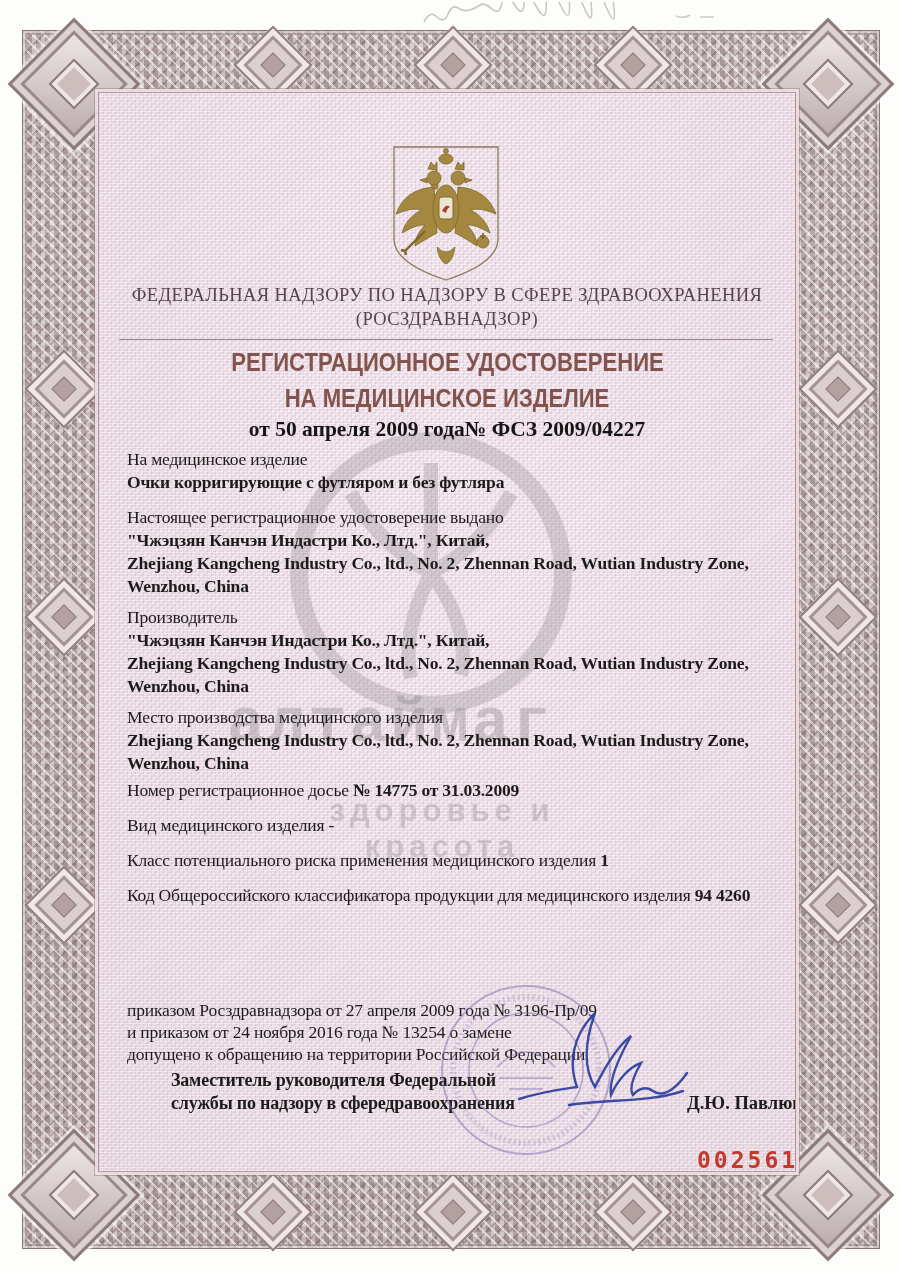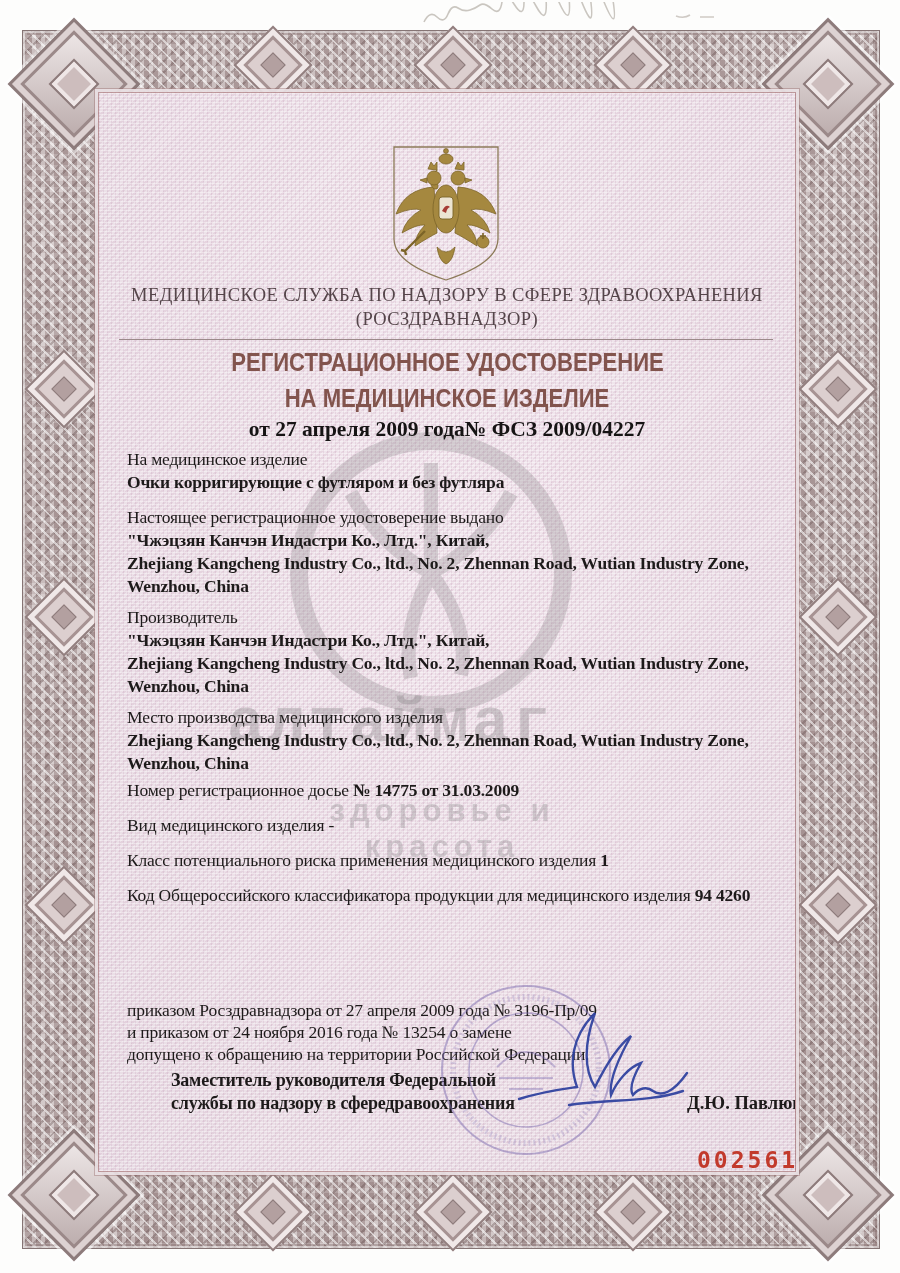--- a/index.html
+++ b/index.html
@@ -148,28 +148,28 @@
       <circle cx="61" cy="8" r="2.4"></circle>
       <path d="M52 104 Q61 114 70 104 Q68 118 61 121 Q54 118 52 104 Z"></path>
       <path d="M40 88 L20 108 M20 108 l-4 -1 m4 1 l1 4" fill="none" stroke-width="2.4"></path>
       <circle cx="98" cy="99" r="6"></circle>
       <path d="M98 90 v6 m-3 -3 h6" fill="none" stroke-width="1.6"></path>
     </g>
     <rect x="54" y="54" width="14" height="22" rx="3" fill="#ece4d2" stroke="#7c6428" stroke-width=".9"></rect>
     <path d="M57 68 q4 -8 8 -4 q-3 1 -4 6 z" fill="#a63c34"></path>
   </svg>
 
-  <div class="agency l1">МЕДИЦИНСКОЕ СЛУЖБА ПО НАДЗОРУ В СФЕРЕ ЗДРАВООХРАНЕНИЯ</div>
+  <div class="agency l1">ФЕДЕРАЛЬНАЯ НАДЗОРУ ПО НАДЗОРУ В СФЕРЕ ЗДРАВООХРАНЕНИЯ</div>
   <div class="agency l2">(РОСЗДРАВНАДЗОР)</div>
   <div class="rule"></div>
 
   <div class="cert-title t1"><span>РЕГИСТРАЦИОННОЕ УДОСТОВЕРЕНИЕ</span></div>
   <div class="cert-title t2"><span>НА МЕДИЦИНСКОЕ ИЗДЕЛИЕ</span></div>
   <div class="date-line">
-    <span>от  27 апреля 2009 года</span><span class="num">№  ФСЗ 2009/04227</span>
+    <span>от  50 апреля 2009 года</span><span class="num">№  ФСЗ 2009/04227</span>
   </div>
 
   <div class="para p1">
     <div>На медицинское изделие</div>
     <div class="b">Очки корригирующие с футляром и без футляра</div>
   </div>
 
   <div class="para p2">
     <div>Настоящее регистрационное удостоверение выдано</div>
     <div class="b">"Чжэцзян Канчэн Индастри Ко., Лтд.", Китай,</div>

